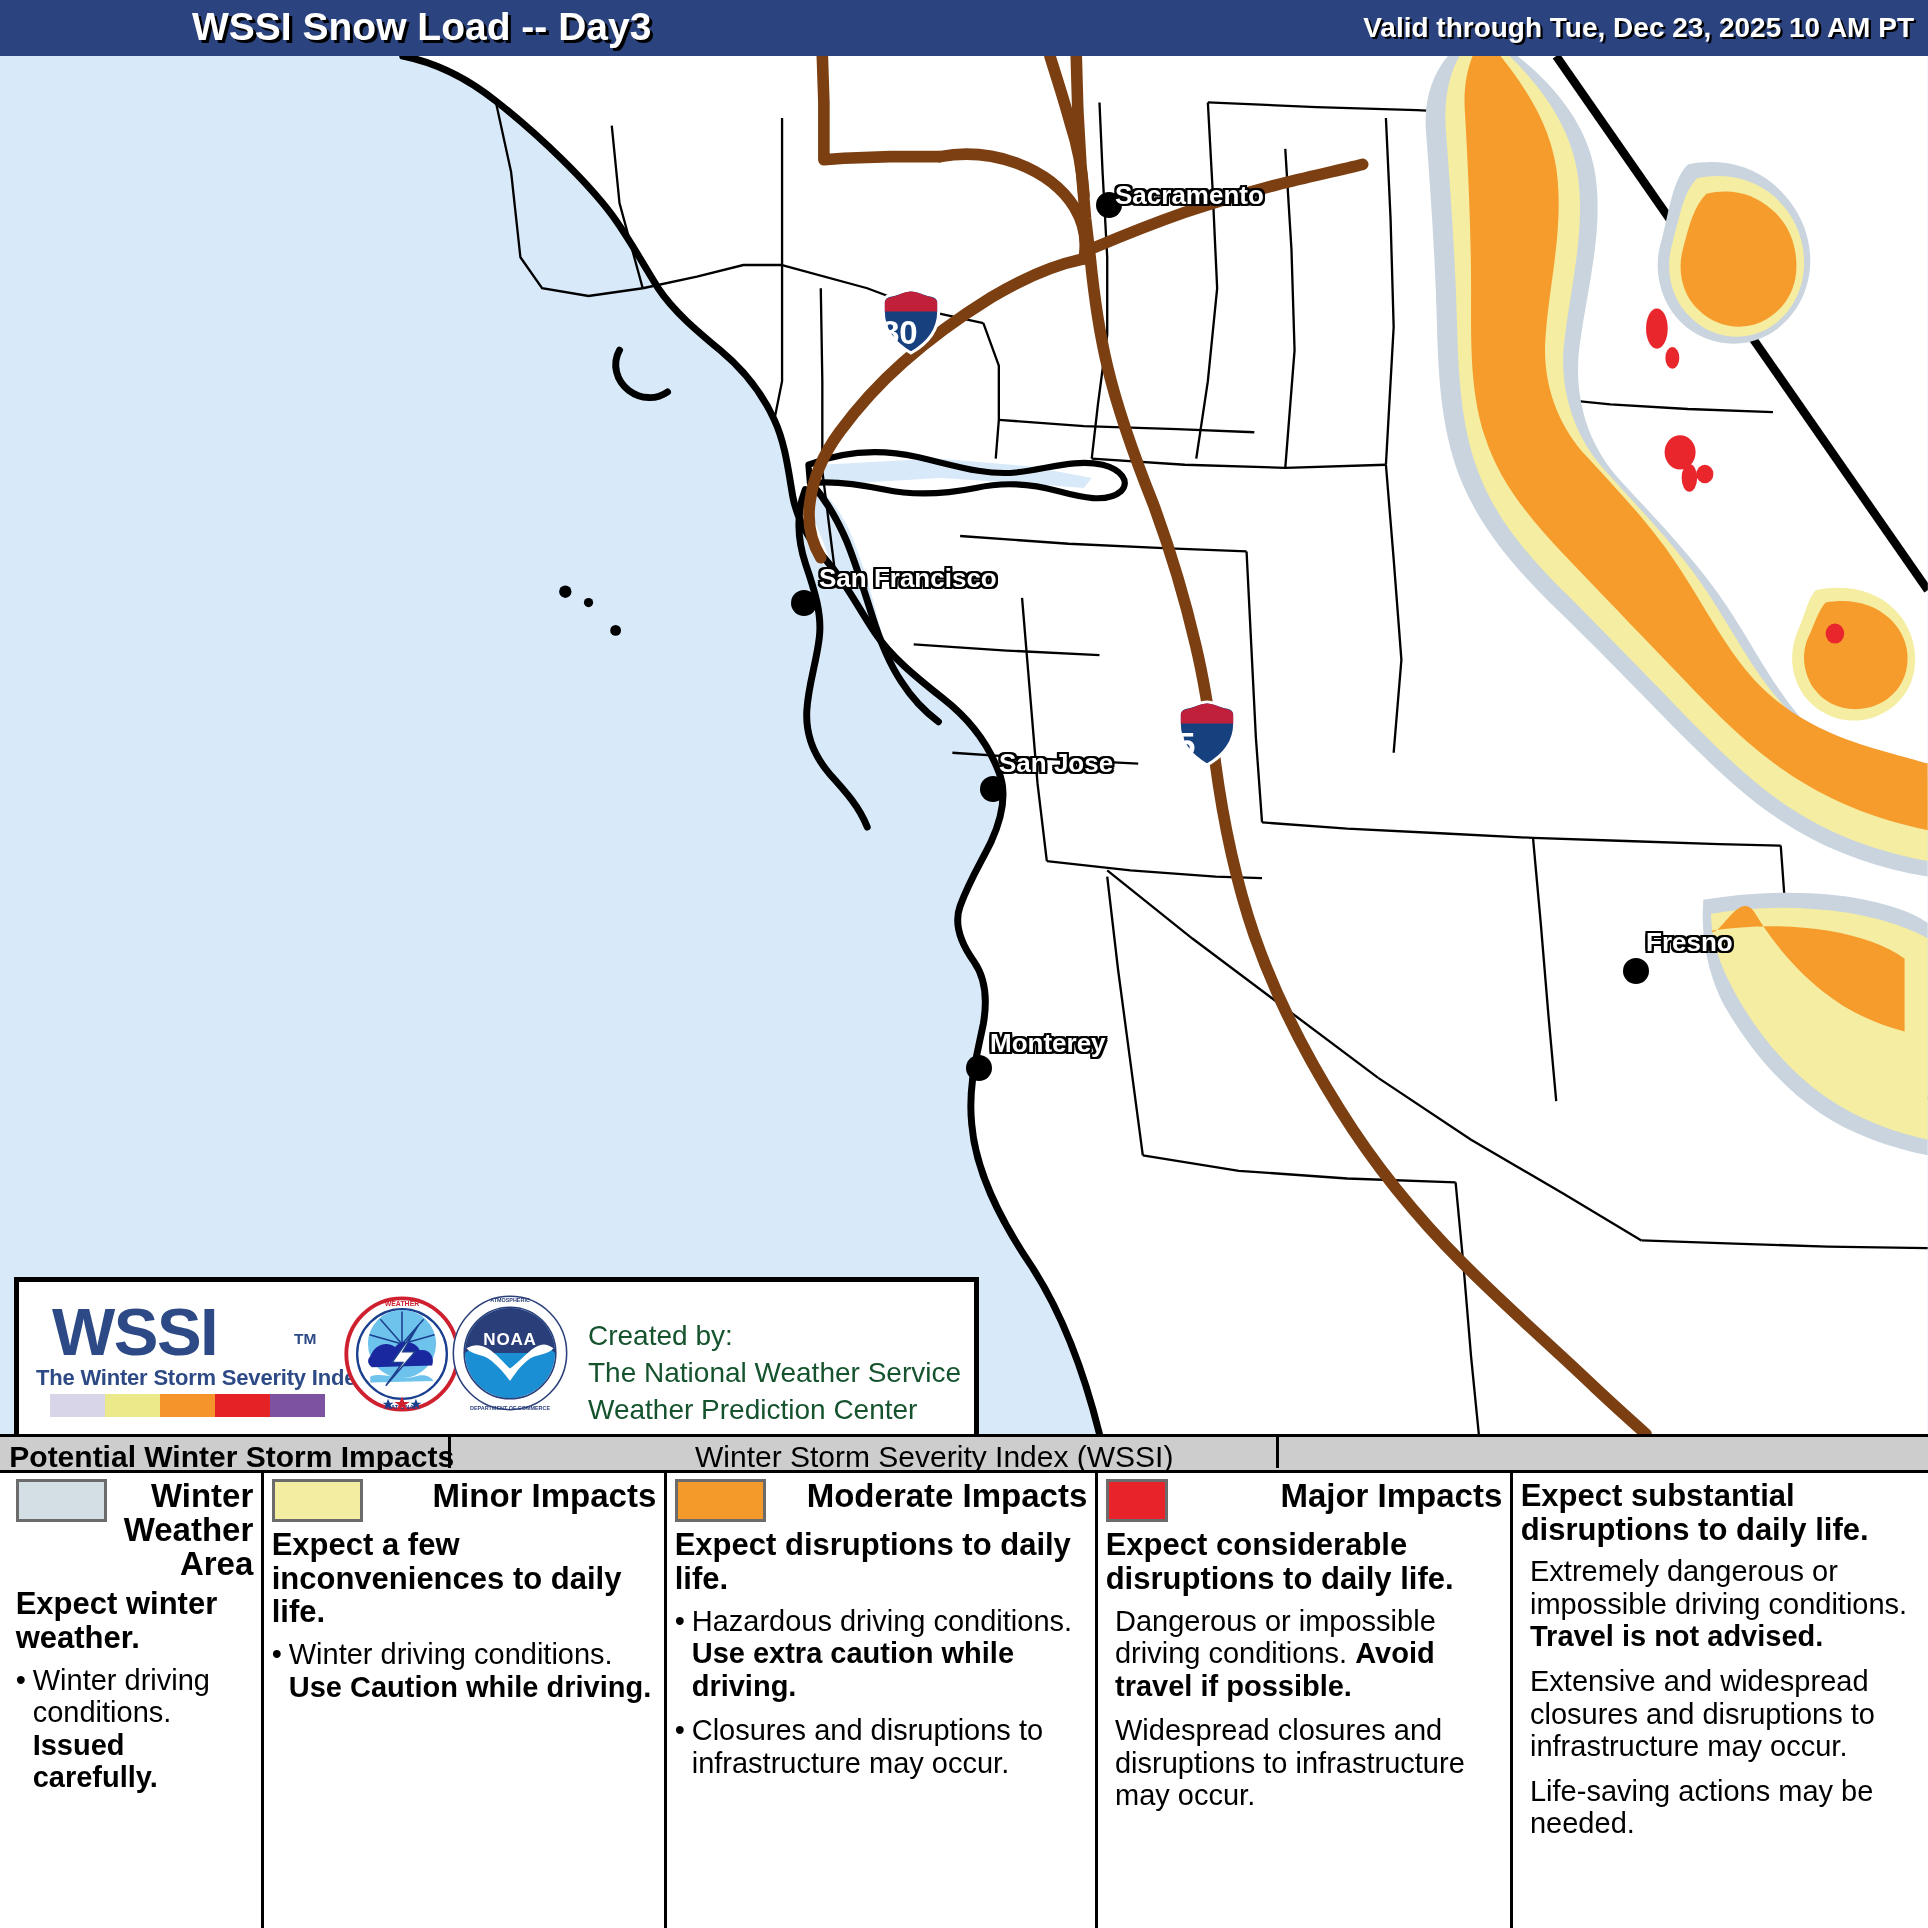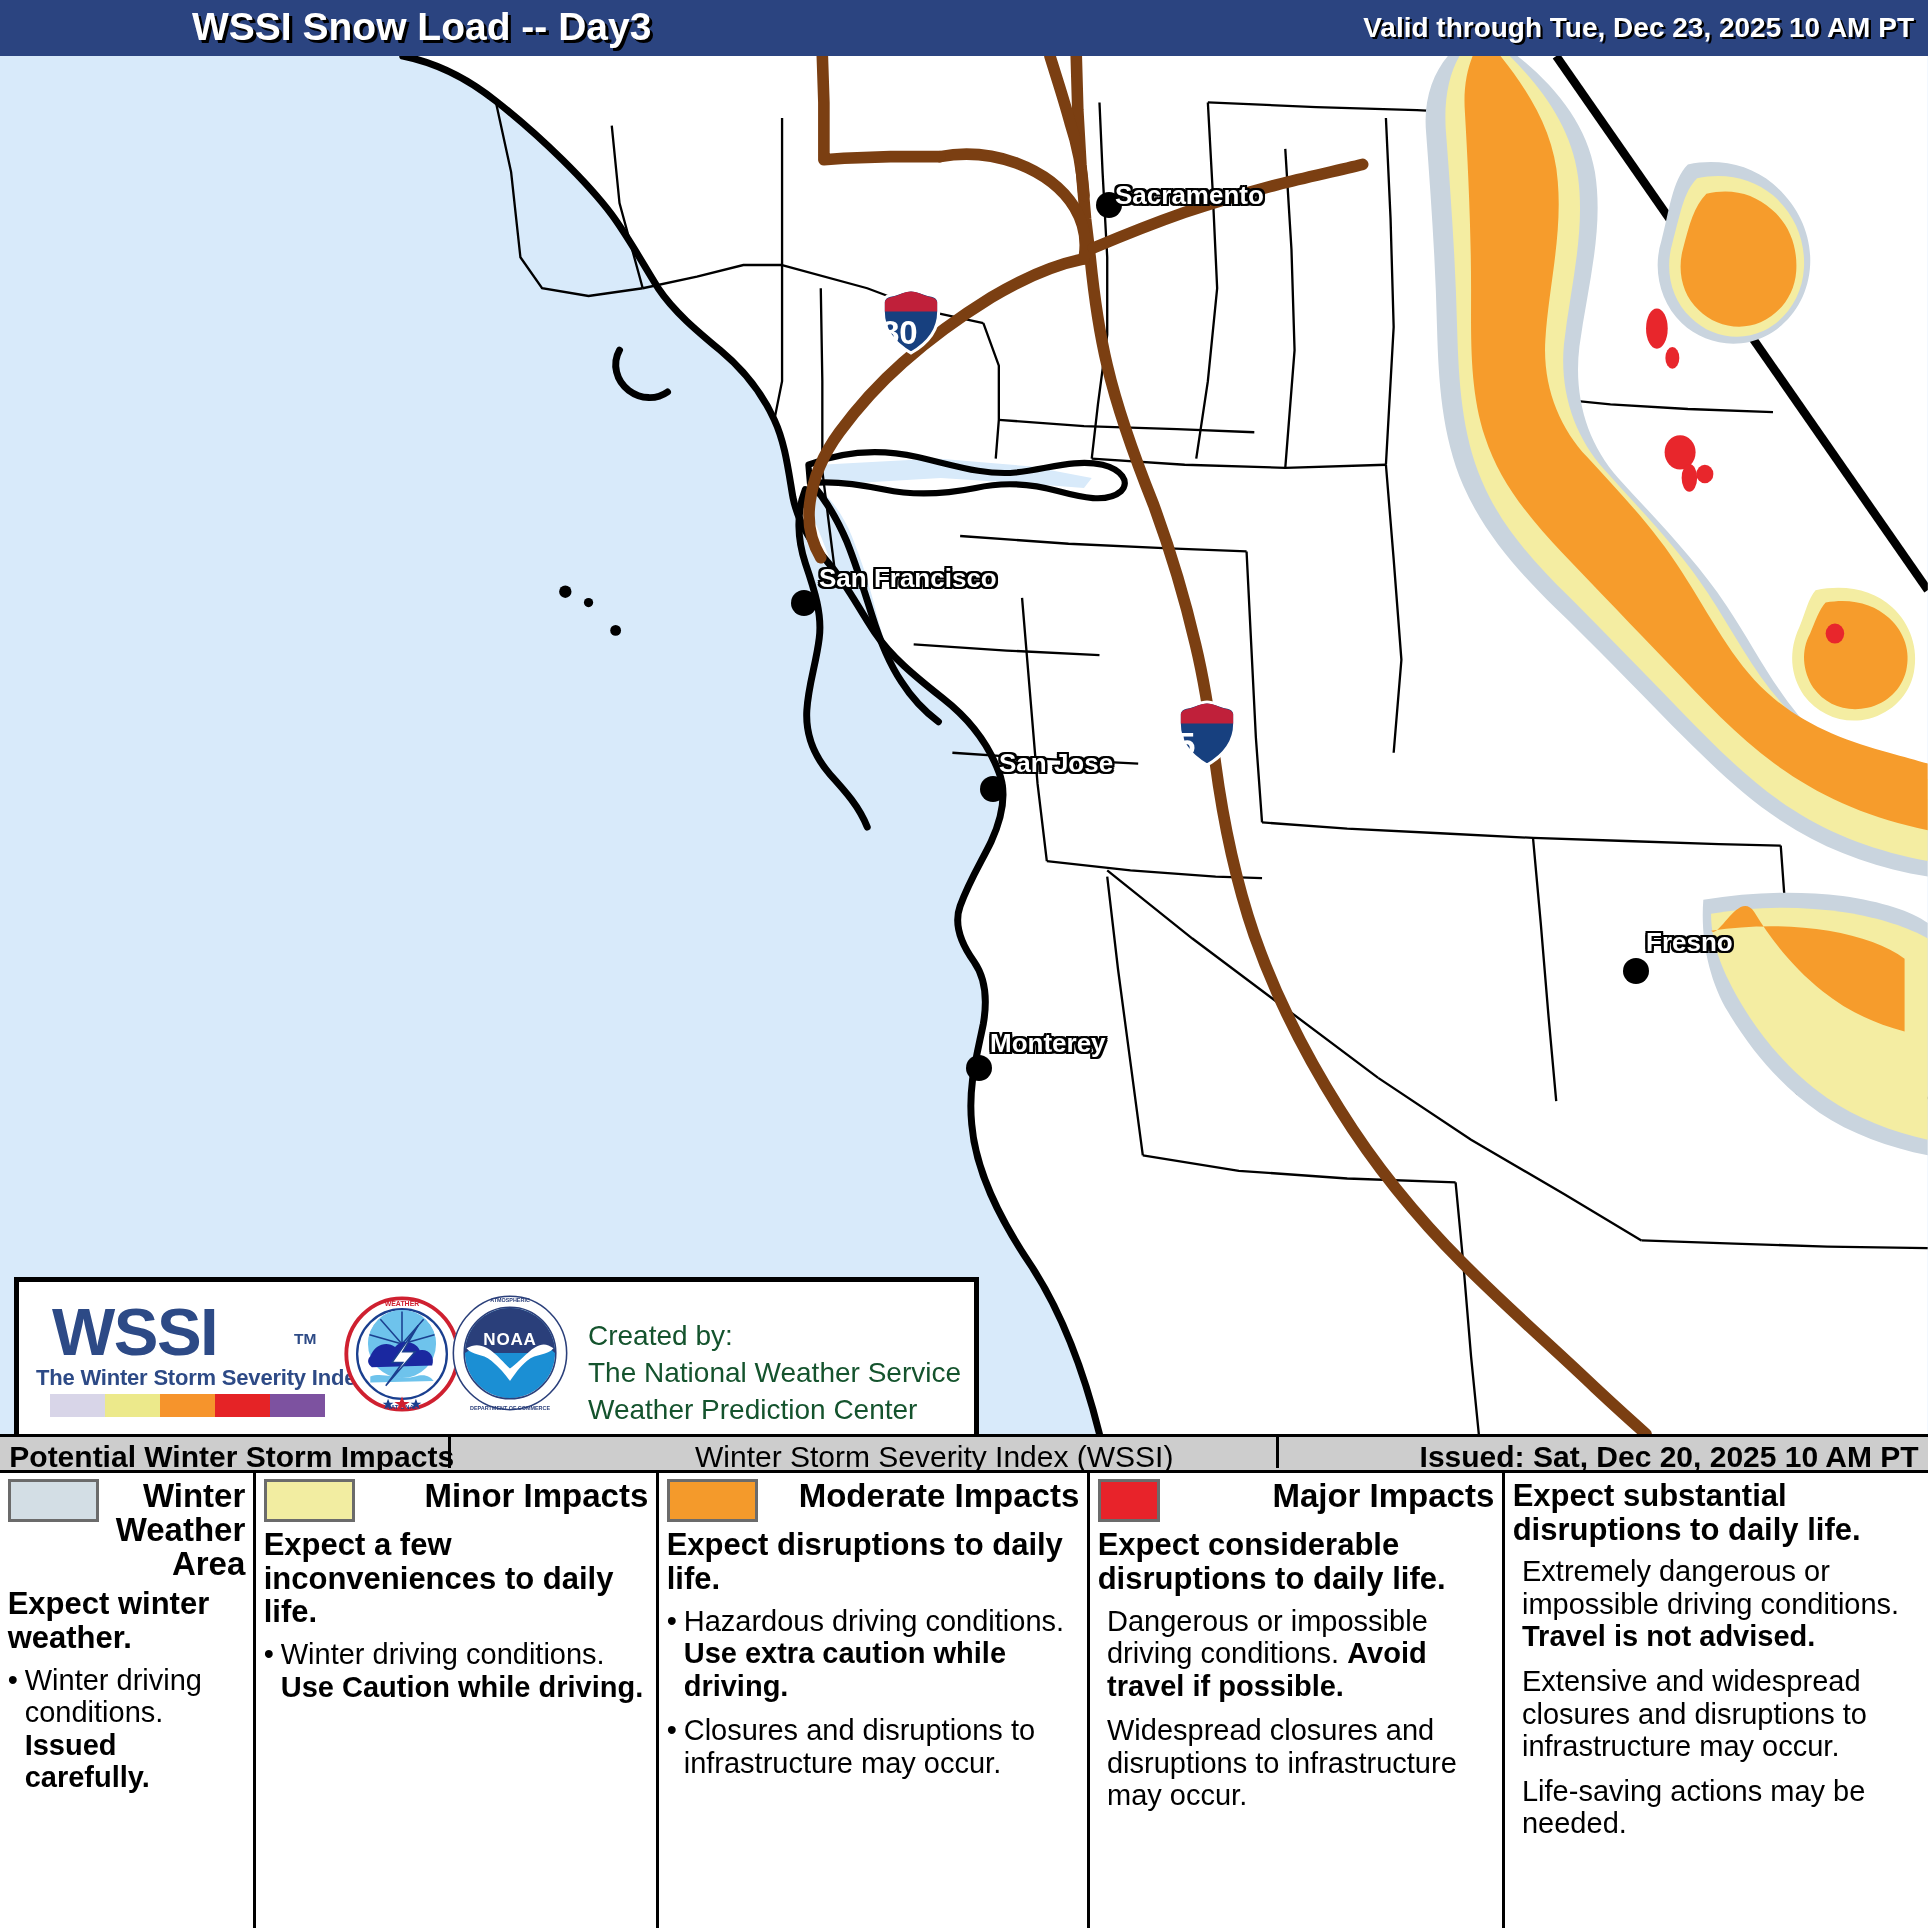--- a/index.html
+++ b/index.html
@@ -47,21 +47,21 @@
     border-top:3.9px solid #000;border-bottom:3.9px solid #000;box-sizing:border-box;}
   .gb-left{position:absolute;left:9.3px;top:3.1px;font-size:30px;font-weight:bold;color:#000;white-space:nowrap;}
   .gb-mid{position:absolute;left:695px;top:3.1px;font-size:30px;color:#000;white-space:nowrap;}
   .gb-right{position:absolute;right:9.3px;top:3.1px;font-size:30px;font-weight:bold;color:#000;white-space:nowrap;}
   .gb-sep{position:absolute;top:0;width:3.1px;height:31px;background:#000;}
 
   
   .legend{position:absolute;left:0;top:1473px;width:1928px;height:455px;display:flex;background:#fff;}
   .lcol{position:relative;box-sizing:border-box;border-right:3.9px solid #000;padding:0 7.7px;}
   .lcol:last-child{border-right:none;}
-  .lc1{width:256px;} .lc2{width:403px;} .lc3{width:431px;} .lc4{width:415px;} .lc5{width:409px;}
+  .lc1{width:256px;margin-left:8px;} .lc2{width:403px;} .lc3{width:431px;} .lc4{width:415px;} .lc5{width:409px;}
 
   .lhead{display:flex;align-items:flex-start;gap:7.7px;padding-top:6.2px;}
   .swatch{width:91px;height:43px;border:3.9px solid #6b6b6b;box-sizing:border-box;flex:0 0 auto;}
   .swatch.sq{width:62px;}
   .ltitle{font-size:33px;font-weight:bold;color:#000;line-height:1.03;flex:1;text-align:right;}
   .lc1 .ltitle{text-align:right;}
   .lsummary{font-size:31px;font-weight:bold;color:#000;line-height:1.08;margin-top:6.2px;}
   .lbullets{margin-top:9.3px;}
   .lb{display:flex;font-size:29px;color:#000;line-height:1.12;margin-bottom:12.4px;}
   .lb .dot{flex:0 0 auto;width:17px;font-size:29px;line-height:1.12;}
@@ -465,21 +465,20 @@
         <div>Weather Prediction Center</div>
       </div>
     </div>
   </div>
 
   <div class="graybar">
     <div class="gb-left">Potential Winter Storm Impacts</div>
     <div class="gb-sep" style="left:448px;"></div>
     <div class="gb-mid">Winter Storm Severity Index (WSSI)</div>
     <div class="gb-sep" style="left:1276px;"></div>
-    <div class="gb-right">Issued: Sat, Dec 20, 2025 10 AM PT</div>
   </div>
 
   <div class="legend">
 
     <div class="lcol lc1">
       <div class="lhead">
         <span class="swatch" style="background:#d3dee5"></span>
         <span class="ltitle">Winter Weather Area</span>
       </div>
       <div class="lsummary">Expect winter weather.</div>

